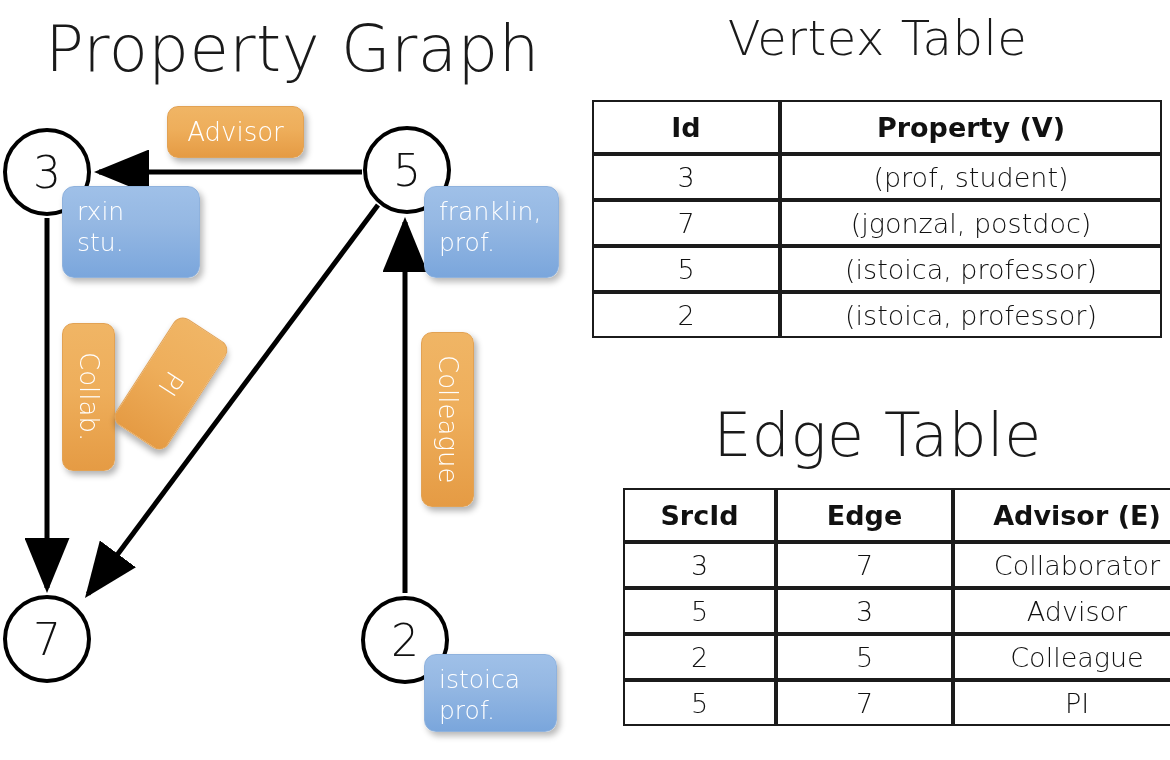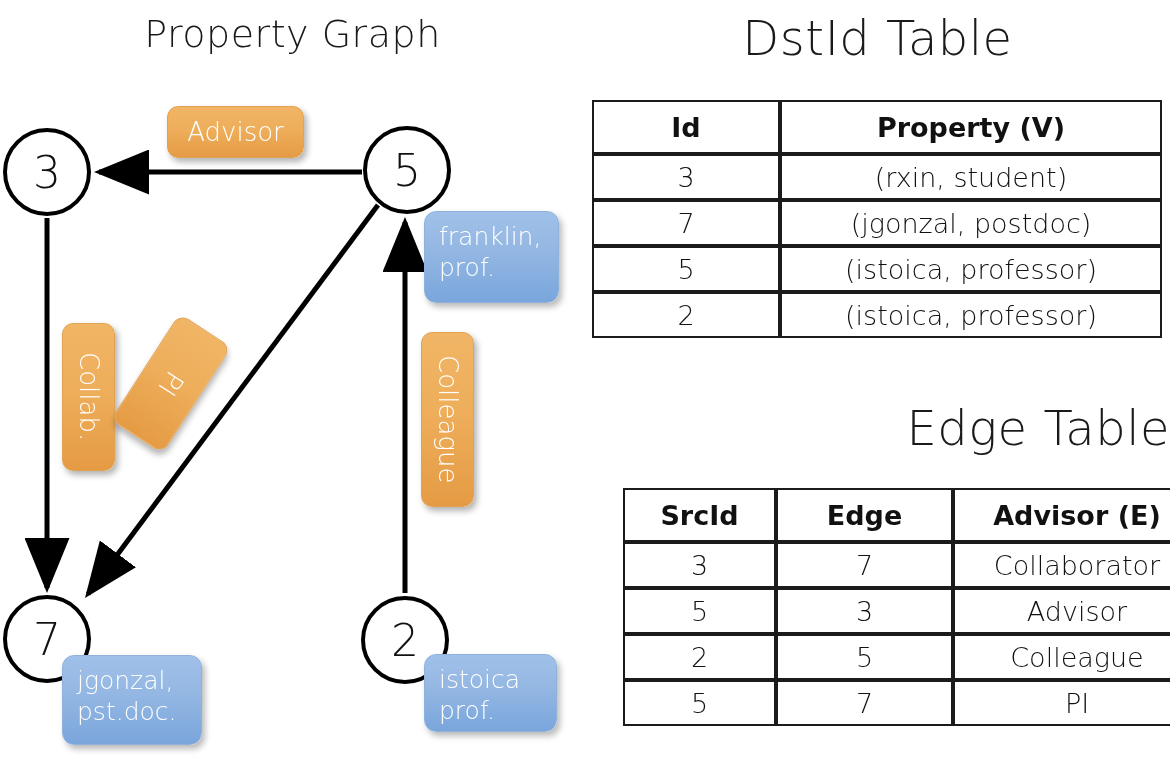--- a/index.html
+++ b/index.html
@@ -16,23 +16,23 @@
 
   
   .title {
     position: absolute;
     font-family: "DejaVu Sans", sans-serif;
     font-weight: 300;
     color: #1a1a1a;
     white-space: nowrap;
     letter-spacing: 0.5px;
   }
-  #title-property-graph { left: 0; top: 12px; width: 585px; text-align: center; font-size: 38px; }
+  #title-property-graph { left: 0; top: 12px; width: 585px; text-align: center; font-size: 64px; }
   #title-vertex-table   { left: 585px; top: 10px; width: 585px; text-align: center; font-size: 48px; }
-  #title-edge-table     { left: 585px; top: 400px; width: 585px; text-align: right; font-size: 48px; }
+  #title-edge-table     { left: 585px; top: 400px; width: 585px; text-align: center; font-size: 60px; }
 
   
   #graph-canvas {
     position: absolute; left: 0; top: 0; width: 585px; height: 760px;
   }
   #graph-edges { position: absolute; left: 0; top: 0; width: 585px; height: 760px; }
 
   .node {
     position: absolute;
     width: 88px; height: 88px;
@@ -61,21 +61,21 @@
     color: #ffffff;
     font-family: "DejaVu Sans", sans-serif;
     font-size: 25px;
     font-weight: 300;
     line-height: 1.22;
     padding: 10px 14px;
     box-sizing: border-box;
     z-index: 5;
   }
   #vprop-3 { left: 62px;  top: 186px; width: 138px; height: 92px; }
-  #vprop-5 { left: 424px; top: 186px; width: 135px; height: 92px; margin-top: 25px; }
+  #vprop-5 { left: 424px; top: 186px; width: 135px; height: 92px; }
   #vprop-7 { left: 62px;  top: 655px; width: 140px; height: 90px; }
   #vprop-2 { left: 424px; top: 654px; width: 133px; height: 78px; }
 
   .edge-label {
     position: absolute;
     background: linear-gradient(to bottom, #f0b565 0%, #eeae5b 45%, #e59b44 100%);
     border: 1px solid #e2a254;
     border-radius: 11px;
     box-shadow: 3px 4px 6px rgba(0,0,0,0.3);
     color: #ffffff;
@@ -125,21 +125,21 @@
   .cell-v { background: #ccd9ed; }
   .cell-e { background: #f7ddc2; }
 
   #vertex-table { left: 592px; top: 100px; width: 570px; }
   #edge-table   { left: 590px; top: 488px; width: 578px; padding-left: 33px; }
 </style>
 </head>
 <body>
 
 <div class="title" id="title-property-graph">Property Graph</div>
-<div class="title" id="title-vertex-table">DstId Table</div>
+<div class="title" id="title-vertex-table">Vertex Table</div>
 <div class="title" id="title-edge-table">Edge Table</div>
 
 <div id="graph-canvas">
 
   <svg id="graph-edges" viewBox="0 0 585 760">
     <defs>
       <marker id="arrowhead" markerWidth="11" markerHeight="9" refX="10" refY="4.5" orient="auto" markerUnits="strokeWidth">
         <path d="M0,0 L11,4.5 L0,9 z" fill="#000"></path>
       </marker>
     </defs>
@@ -151,27 +151,27 @@
     <line x1="378" y1="205" x2="88" y2="594" stroke="#000" stroke-width="5" marker-end="url(#arrowhead)"></line>
 
     <line x1="405" y1="593" x2="405" y2="222" stroke="#000" stroke-width="5" marker-end="url(#arrowhead)"></line>
   </svg>
 
   <div class="node" id="node-3">3</div>
   <div class="node" id="node-5">5</div>
   <div class="node" id="node-7">7</div>
   <div class="node" id="node-2">2</div>
 
+  <div class="prop-box" id="vprop-3">
+    <div>rxin</div>
+    <div>stu.</div>
+  </div>
   <div class="prop-box" id="vprop-5">
     <div>franklin,</div>
     <div>prof.</div>
-  </div>
-  <div class="prop-box" id="vprop-7">
-    <div>jgonzal,</div>
-    <div>pst.doc.</div>
   </div>
   <div class="prop-box" id="vprop-2">
     <div>istoica</div>
     <div>prof.</div>
   </div>
 
   <div class="edge-label" id="elabel-advisor">
     <span class="htxt">Advisor</span>
   </div>
   <div class="edge-label" id="elabel-collab">
@@ -192,21 +192,21 @@
     </colgroup>
   <thead>
     <tr>
       <th>Id</th>
       <th class="cell-v">Property (V)</th>
     </tr>
   </thead>
   <tbody>
     <tr>
       <td>3</td>
-      <td class="cell-v">(rxin, student)</td>
+      <td class="cell-v">(prof, student)</td>
     </tr>
     <tr>
       <td>7</td>
       <td class="cell-v">(jgonzal, postdoc)</td>
     </tr>
     <tr>
       <td>5</td>
       <td class="cell-v">(istoica, professor)</td>
     </tr>
     <tr>

